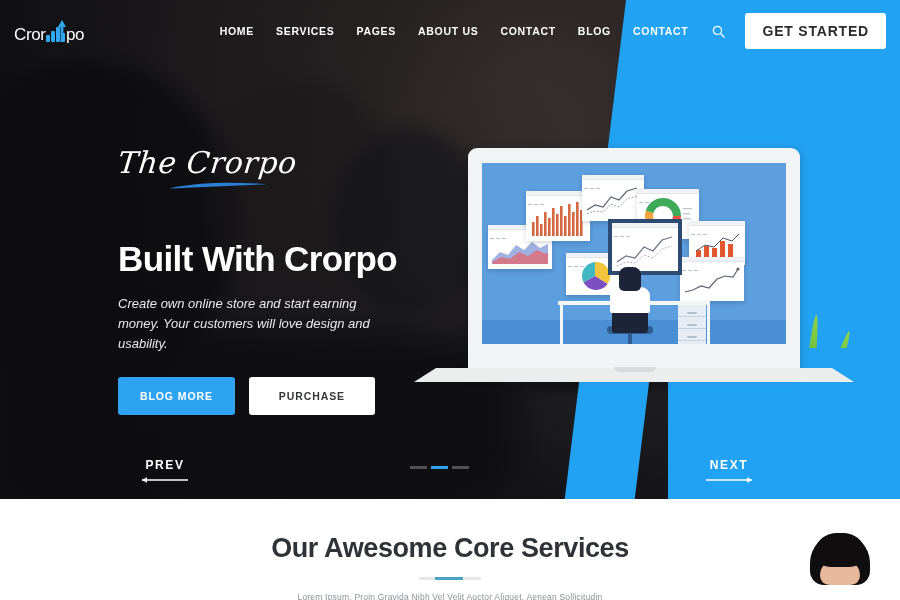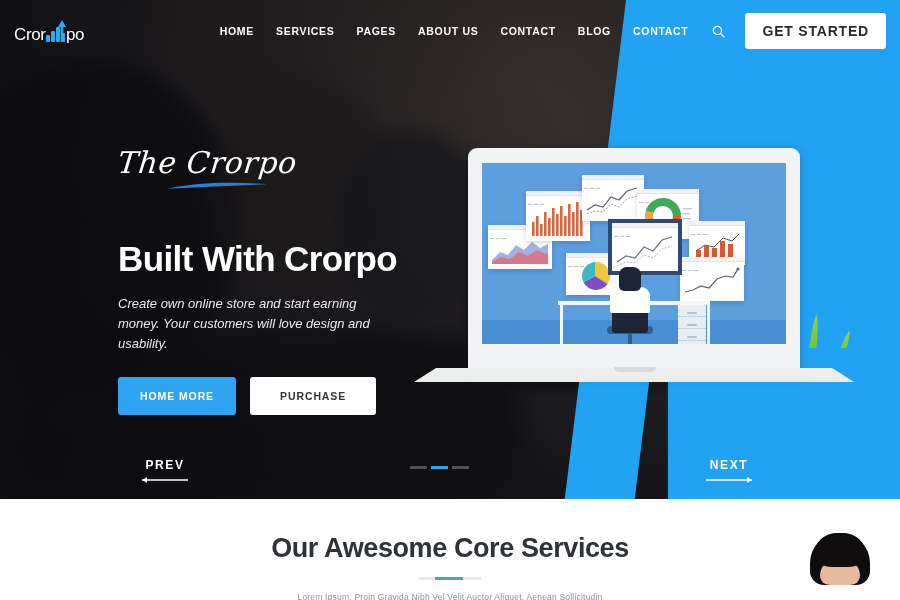--- a/index.html
+++ b/index.html
@@ -381,21 +381,21 @@
       <svg class="script-underline" viewBox="0 0 100 9">
         <path d="M1 7.5 C28 1.2, 66 0.6, 99 3.2 C66 4.6, 28 6.4, 1 7.5 Z" fill="#2b7fd4"></path>
       </svg>
     </div>
     <h1 class="headline">
       <br>
       <span>Built With Crorpo</span>
     </h1>
     <p class="subcopy">Create own online store and start earning money. Your customers will love design and usability.</p>
     <div class="hero-btns">
-      <button class="btn btn-primary">HOME MORE</button>
+      <button class="btn btn-primary">BLOG MORE</button>
       <button class="btn btn-ghost">PURCHASE</button>
     </div>
   </div>
 
   <div class="slider-ctl ctl-prev">
     <span>PREV</span>
     <div class="arrow-line">
         <div class="ln"></div>
         <div class="hd"></div>
       </div>

